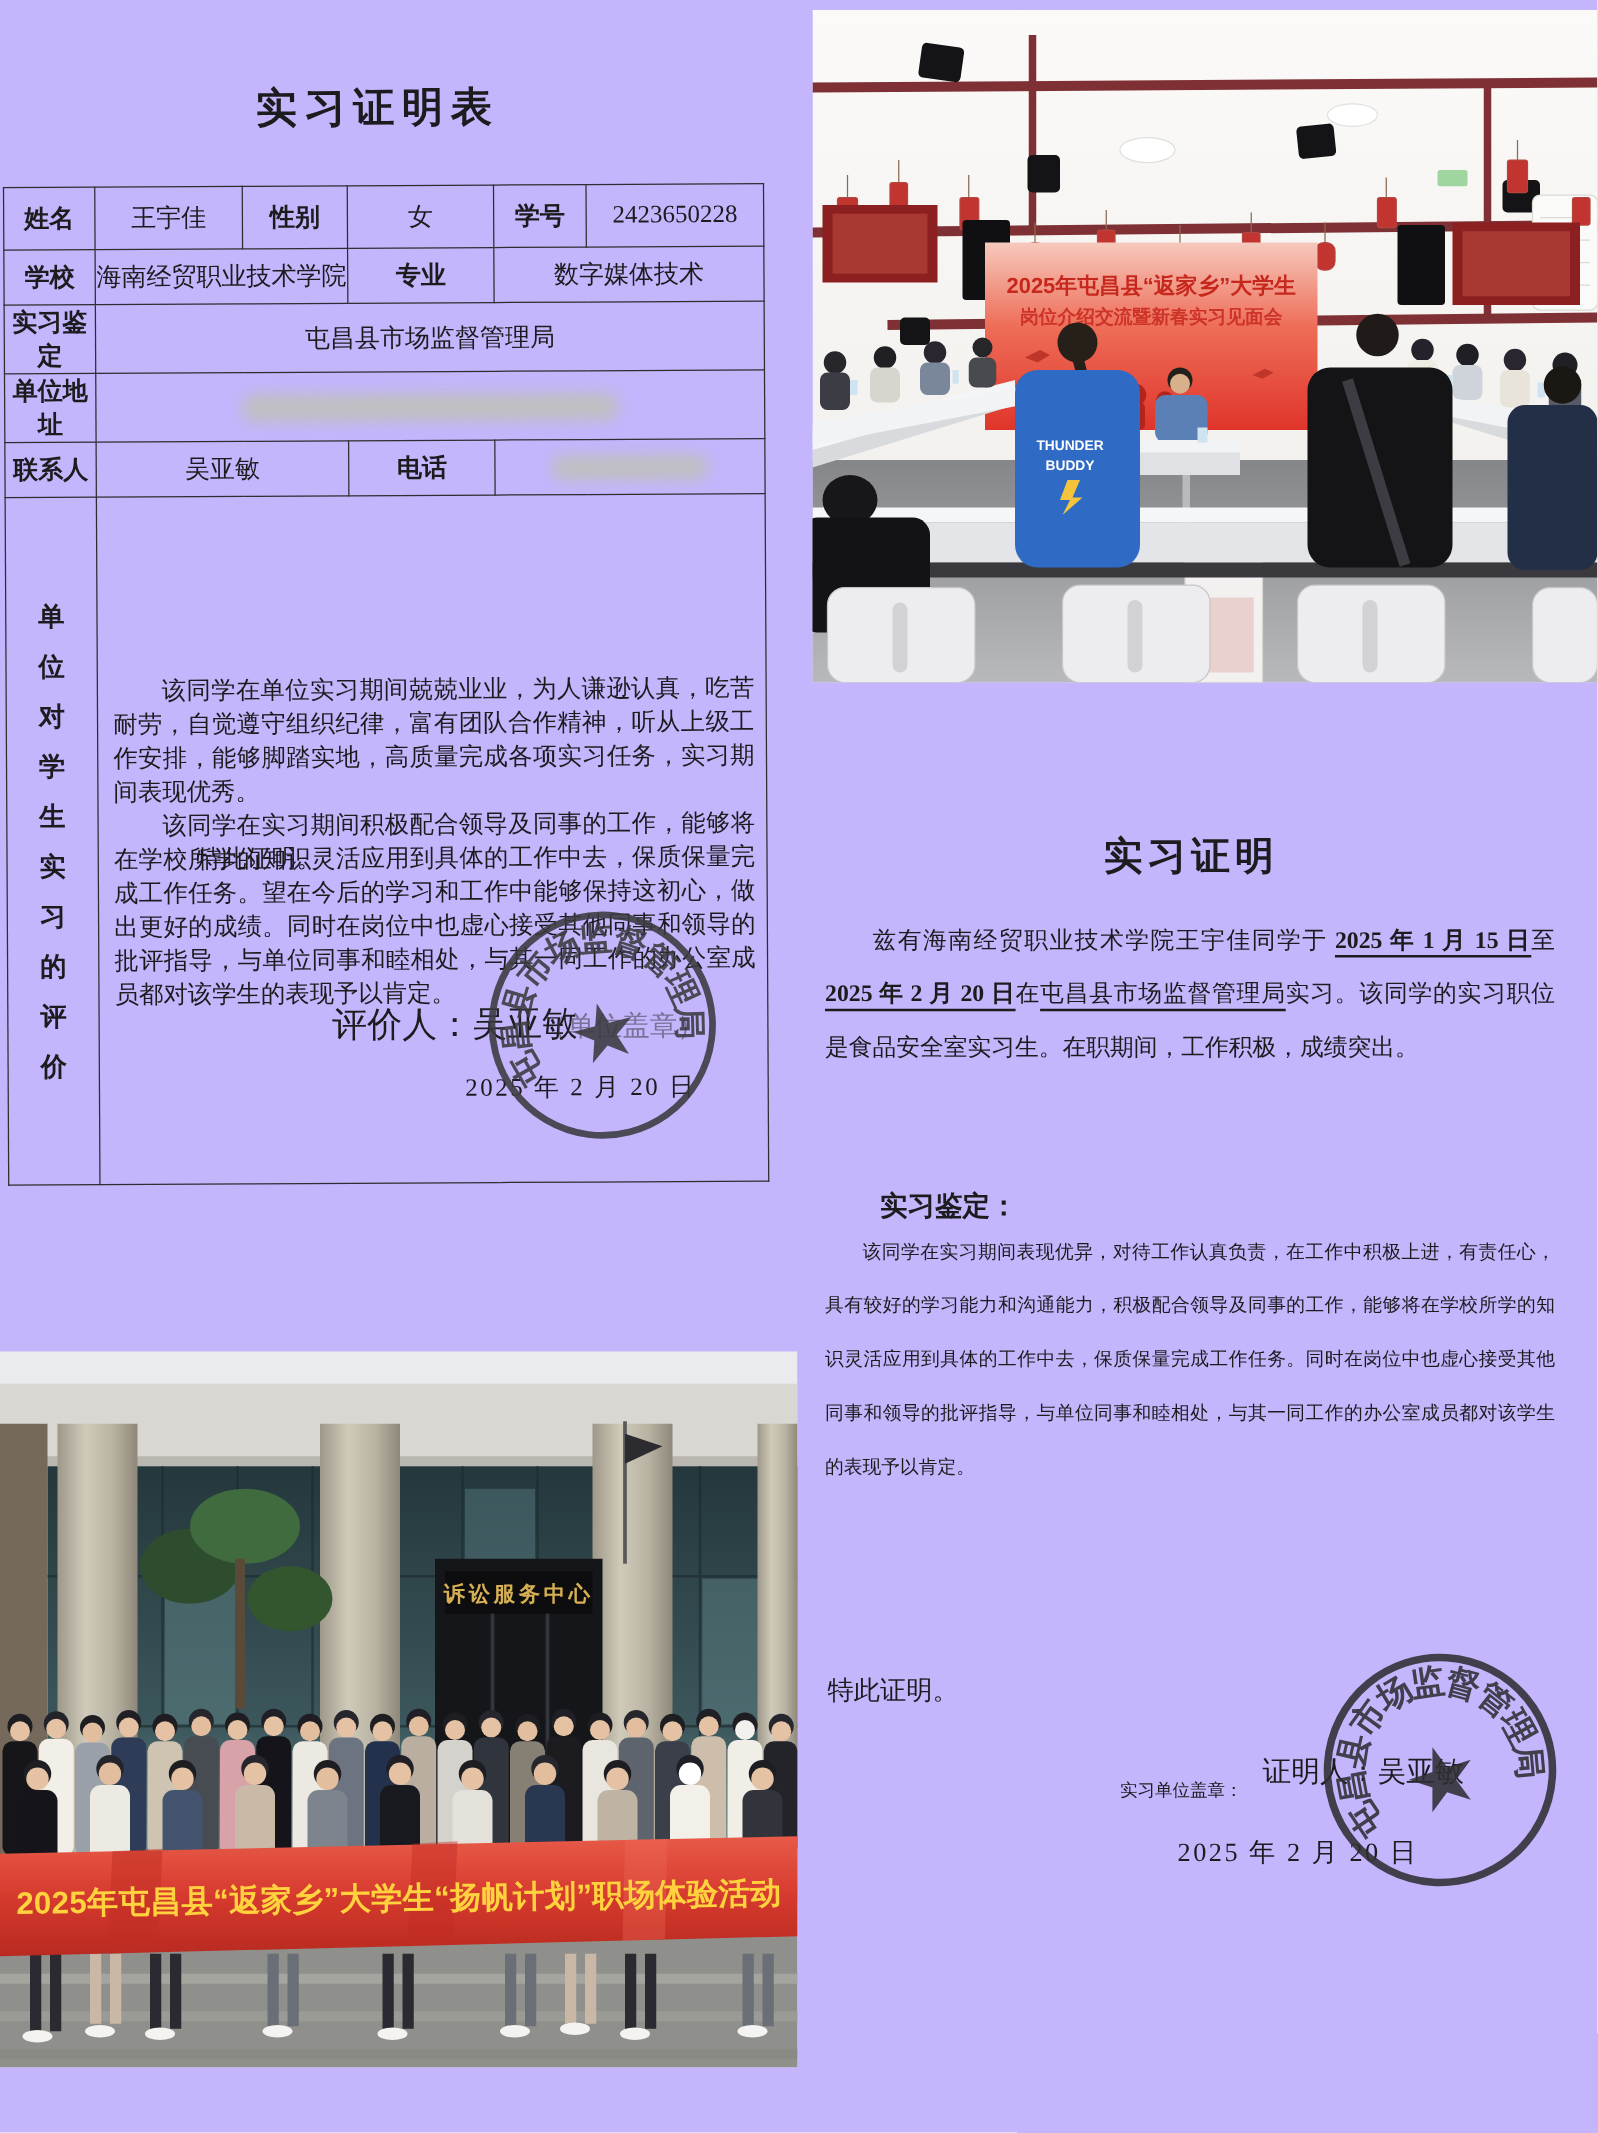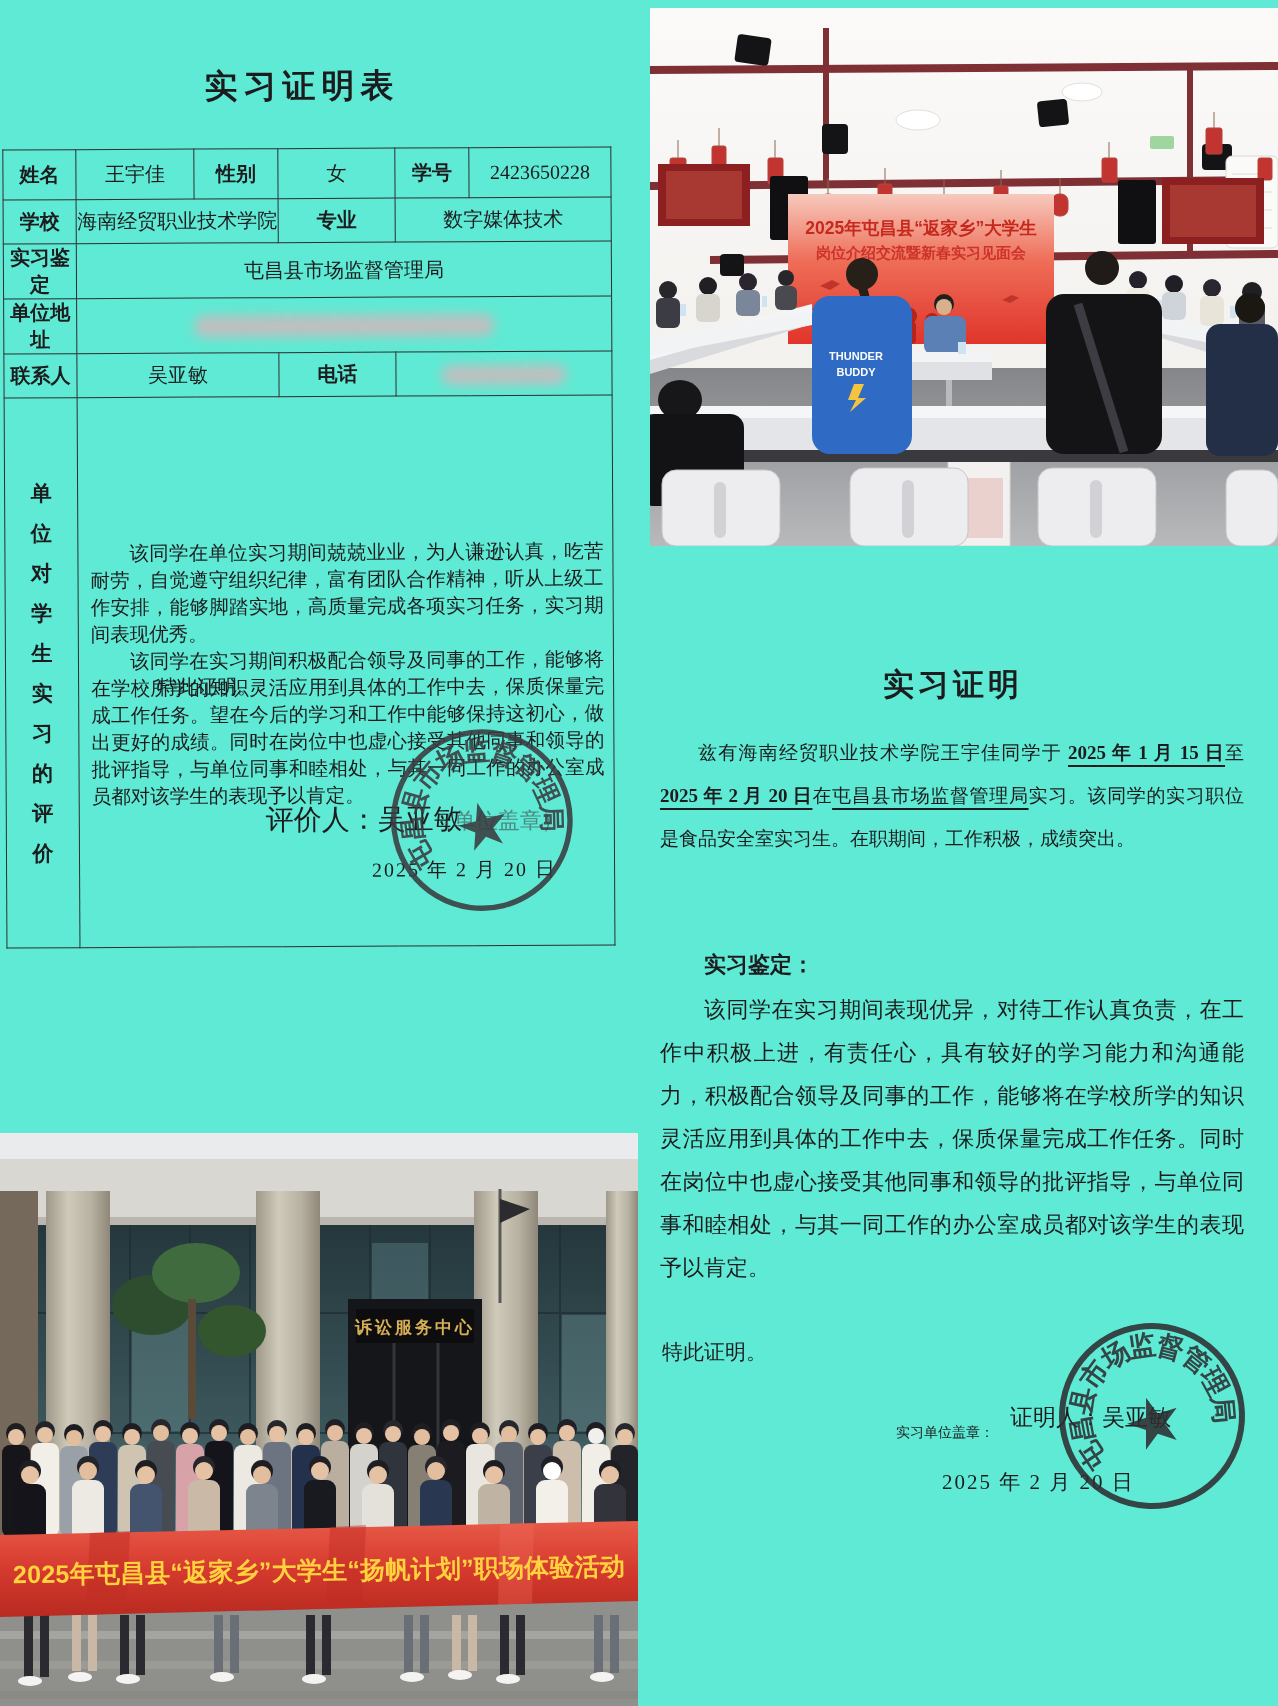--- a/index.html
+++ b/index.html
@@ -1,16 +1,16 @@
 <!DOCTYPE html>
 <html><head>
 <meta charset="utf-8">
 <style>
   html,body{margin:0;padding:0;background:#ffffff;}
-  #canvas{position:relative;width:1278px;height:1706px;background:#5eead4;overflow:hidden;
+  #canvas{position:relative;width:1278px;height:1706px;background:#c4b5fd;overflow:hidden;
           font-family:"Liberation Serif","DejaVu Serif",serif;color:#1c1c1e;}
   .abs{position:absolute;}
 
   
   .sheet-left{left:4px;top:14px;width:610px;height:920px;transform:rotate(-0.3deg);}
   .form-title{position:absolute;top:50px;left:0;width:600px;text-align:center;
               font-size:33px;font-weight:bold;letter-spacing:6px;}
   table.form{position:absolute;top:134px;left:0;border-collapse:collapse;table-layout:fixed;width:608px;}
   table.form td{border:1.6px solid #2e2e30;text-align:center;vertical-align:middle;
                 font-size:20px;padding:0;overflow:hidden;}
@@ -29,32 +29,32 @@
   .date-l{position:absolute;left:292px;top:460px;font-size:20px;letter-spacing:2px;}
   .stamp{opacity:.88;}
 
   
   .sheet-right{left:652px;top:590px;width:602px;height:1030px;}
   .cert-title{position:absolute;top:74px;left:0;width:100%;text-align:center;
               font-size:31px;font-weight:bold;letter-spacing:4px;}
   .cert-p1{position:absolute;top:122px;left:8px;width:584px;font-size:19px;line-height:43px;
            text-align:justify;text-indent:2em;}
   .cert-h2{position:absolute;top:340px;left:52px;font-size:22px;font-weight:bold;margin-top:20px;}
-  .cert-p2{position:absolute;top:376px;left:8px;width:584px;font-size:22px;line-height:43px;
+  .cert-p2{position:absolute;top:376px;left:8px;width:584px;font-size:15px;line-height:43px;
            text-align:justify;text-indent:2em;}
   .hereby-r{position:absolute;top:748px;left:10px;font-size:21px;}
   .certifier-r{position:absolute;top:812px;left:358px;font-size:23px;font-family:Liberation Serif, serif;}
   .sealline-r{position:absolute;top:834px;left:244px;font-size:14px;}
   .date-r{position:absolute;top:878px;left:290px;font-size:21px;letter-spacing:2px;}
   .ul{text-decoration:underline;text-underline-offset:6px;text-decoration-thickness:1.5px;}
   .bold{font-weight:bold;}
 
   
   .photo-meeting{left:650px;top:8px;width:628px;height:538px;}
-  .photo-group{left:0px;top:1133px;width:615px;height:573px;}
+  .photo-group{left:0px;top:1081px;width:615px;height:573px;}
   svg{display:block;}
   .banner-text{font-family:"Liberation Sans","DejaVu Sans",sans-serif;font-weight:bold;}
   .screen-text{font-family:"Liberation Sans","DejaVu Sans",sans-serif;font-weight:bold;}
   .sign-text{font-family:"Liberation Sans","DejaVu Sans",sans-serif;font-weight:bold;}
   .shirt-text{font-family:"Liberation Sans","DejaVu Sans",sans-serif;font-weight:bold;}
 </style>
 </head>
 <body>
 
 <div id="canvas">

